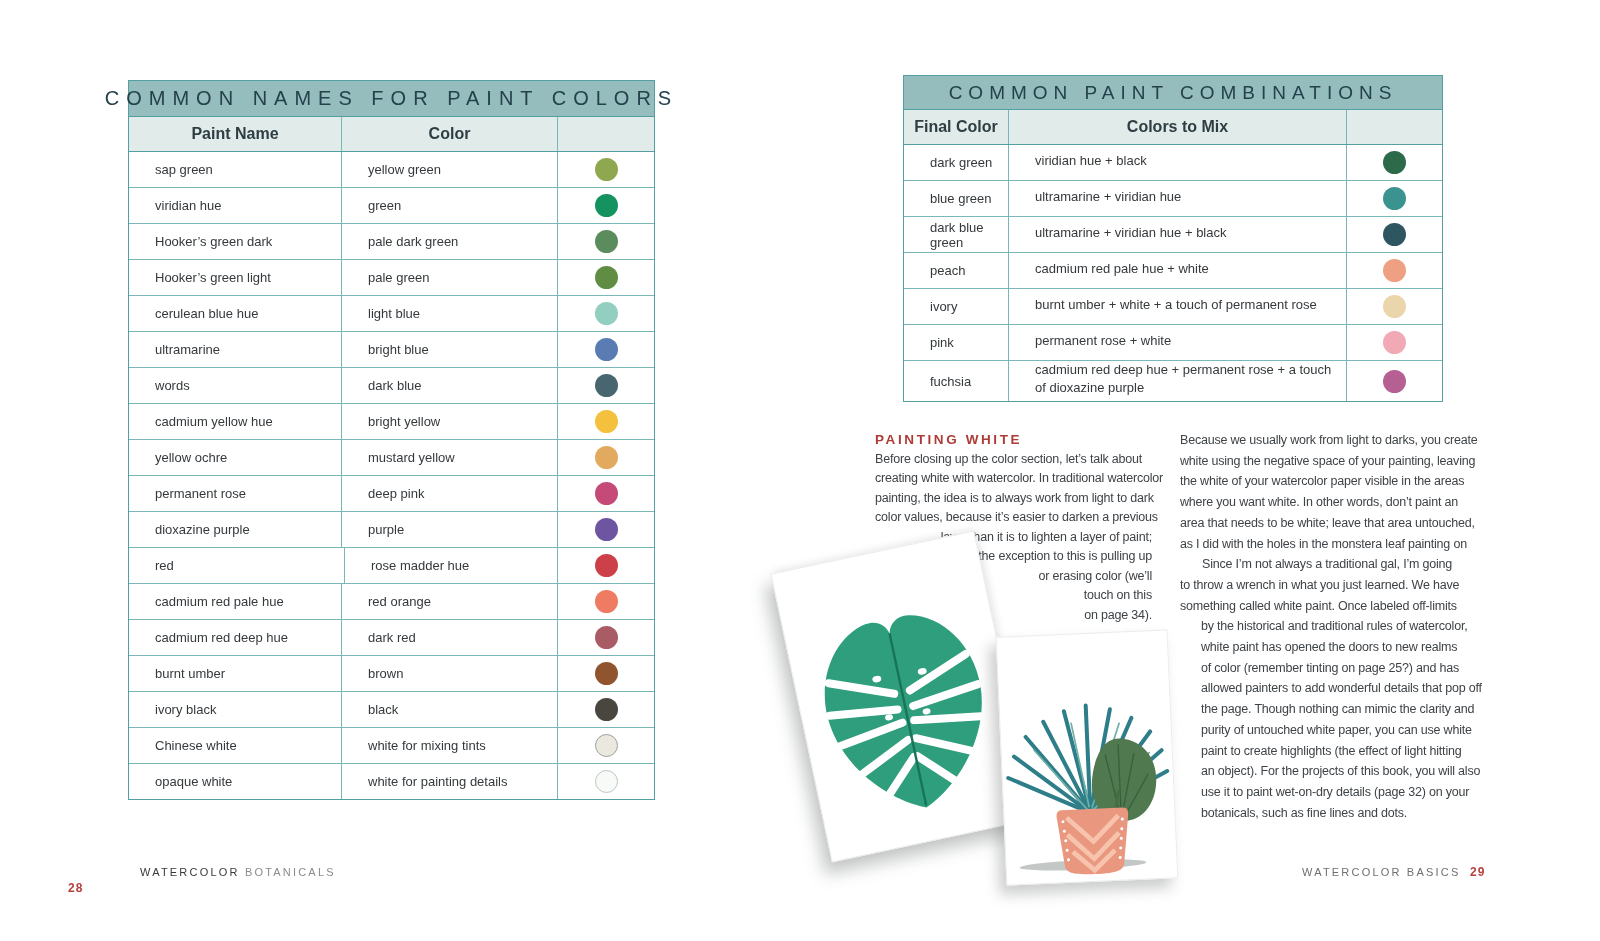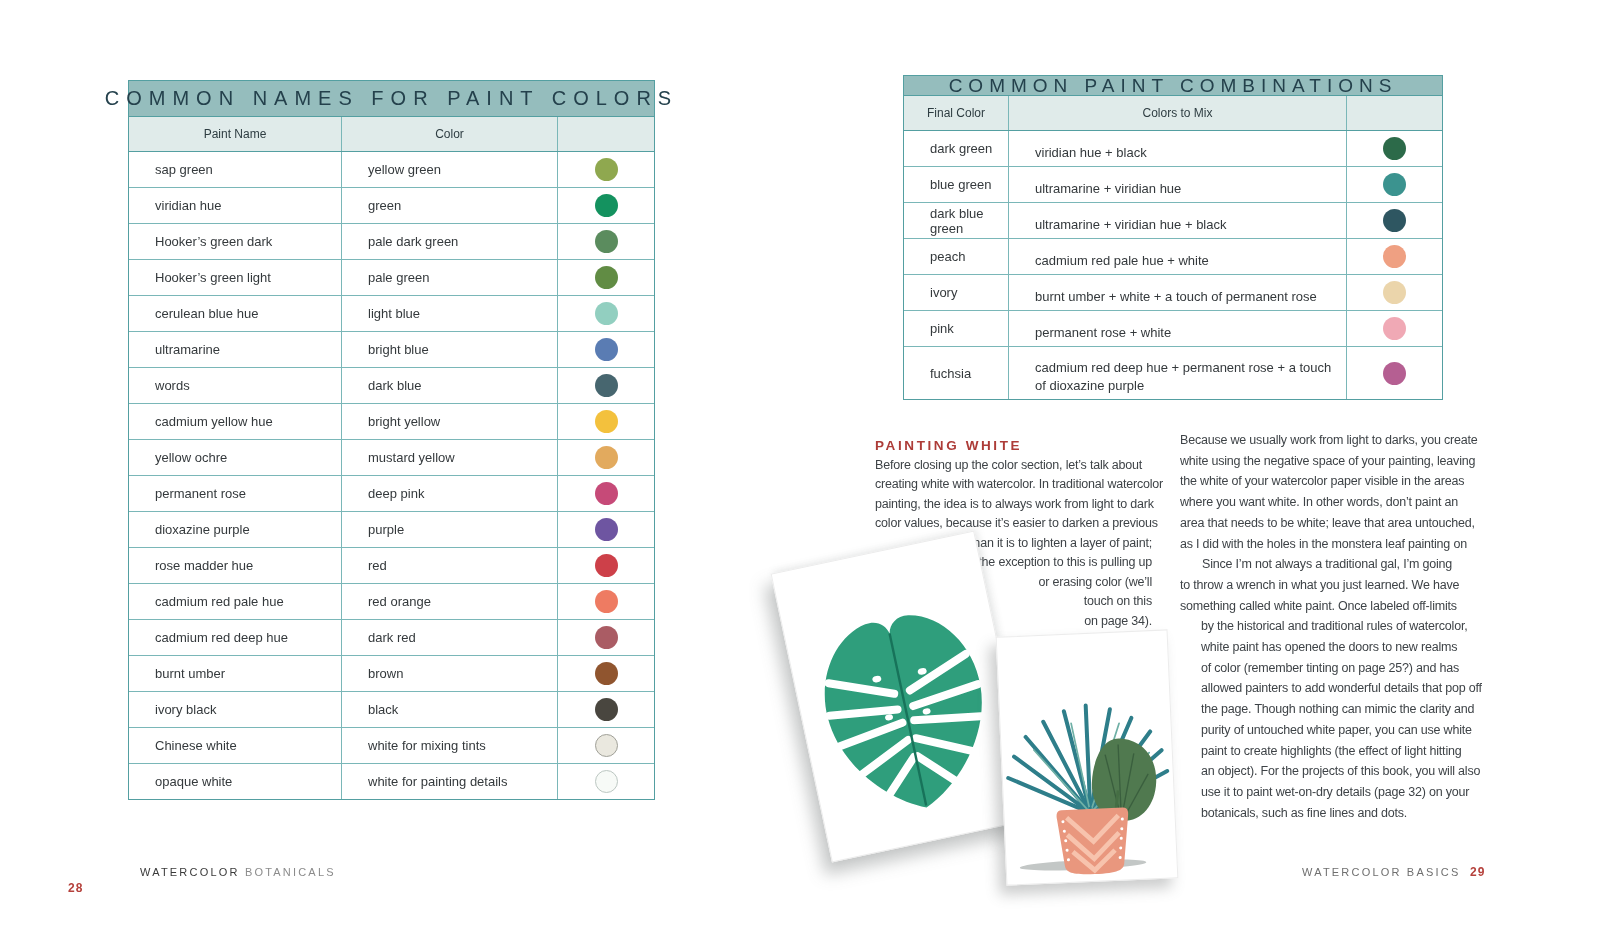--- a/index.html
+++ b/index.html
@@ -10,50 +10,50 @@
   html,body{margin:0;padding:0;}
   body{width:1600px;height:941px;position:relative;overflow:hidden;background:#ffffff;
        font-family:"Liberation Sans","DejaVu Sans",sans-serif;color:var(--ink);}
 
   
   .ptable{position:absolute;background:#fff;}
   .t-title{background:var(--band);border:1px solid var(--border);color:var(--title-ink);
            display:flex;align-items:center;justify-content:center;
            font-size:20px;letter-spacing:7px;white-space:nowrap;}
   .t-head{display:flex;background:var(--band-light);border:1px solid var(--border);border-top:none;}
-  .th{display:flex;align-items:center;justify-content:center;font-size:12px;color:#2e3d42;
-      border-right:1px solid var(--grid);}
+  .th{display:flex;align-items:center;justify-content:center;font-size:16px;color:#2e3d42;
+      border-right:1px solid var(--grid);font-weight:bold;}
   .th:last-child{border-right:none;}
   .tbody{border:1px solid var(--border);border-top:none;}
   .tr{display:flex;border-bottom:1px solid var(--grid);background:#fff;}
   .tr:last-child{border-bottom:none;}
   .td{display:flex;align-items:center;font-size:13px;color:#34393c;
       padding-left:26px;border-right:1px solid var(--grid);min-height:35px;}
   .td:last-child{border-right:none;}
   .swatch-td{justify-content:center;padding-left:0;}
   .swatch{width:23px;height:23px;border-radius:50%;display:block;}
 
   #left-table{left:128px;top:80px;width:527px;}
   #left-table .t-title{height:37px;}
   #left-table .t-head{height:35px;}
   #left-table .col-a{width:213px;}
   #left-table .col-b{width:216px;}
   #left-table .col-c{flex:1;}
 
   #right-table{left:903px;top:75px;width:540px;}
-  #right-table .t-title{height:21px;font-size:19px;letter-spacing:6px;}
+  #right-table .t-title{height:35px;font-size:19px;letter-spacing:6px;}
   #right-table .t-head{height:35px;}
   #right-table .col-a{width:105px;}
   #right-table .col-b{width:338px;}
   #right-table .col-c{flex:1;}
-  #right-table .cell-b{padding-right:14px;line-height:18px;padding-top:12px;padding-bottom:4px;}
+  #right-table .cell-b{padding-right:14px;line-height:18px;padding-top:0;padding-bottom:4px;}
 
   
   .article-col{position:absolute;font-size:12.5px;letter-spacing:-0.2px;color:#3e4347;}
-  #article-left{left:875px;top:430px;width:277px;line-height:19.5px;margin-top:6px;}
+  #article-left{left:875px;top:430px;width:277px;line-height:19.5px;}
   #article-right{left:1180px;top:430px;width:300px;line-height:20.7px;}
   .article-heading{margin:0;font-size:13.5px;font-weight:bold;letter-spacing:2.6px;
                    color:var(--red);line-height:19.5px;}
   .line{white-space:nowrap;}
   .seg-right{text-align:right;}
   .seg-inset .line{padding-left:21px;}
   .findent{text-indent:22px;}
 
   
   .card{position:absolute;background:#fff;border:1px solid #ececec;}
@@ -164,22 +164,22 @@
 
   <div class="tr">
     <div class="td col-a cell-a">dioxazine purple</div>
     <div class="td col-b cell-b">purple</div>
     <div class="td col-c swatch-td">
       <span class="swatch" style="background: rgb(110, 85, 161);"></span>
     </div>
   </div>
 
   <div class="tr">
+    <div class="td col-b cell-b">red</div>
     <div class="td col-a cell-a">rose madder hue</div>
-    <div class="td col-b cell-b">red</div>
     <div class="td col-c swatch-td">
       <span class="swatch" style="background: rgb(205, 64, 73);"></span>
     </div>
   </div>
 
   <div class="tr">
     <div class="td col-a cell-a">cadmium red pale hue</div>
     <div class="td col-b cell-b">red orange</div>
     <div class="td col-c swatch-td">
       <span class="swatch" style="background: rgb(238, 123, 98);"></span>

